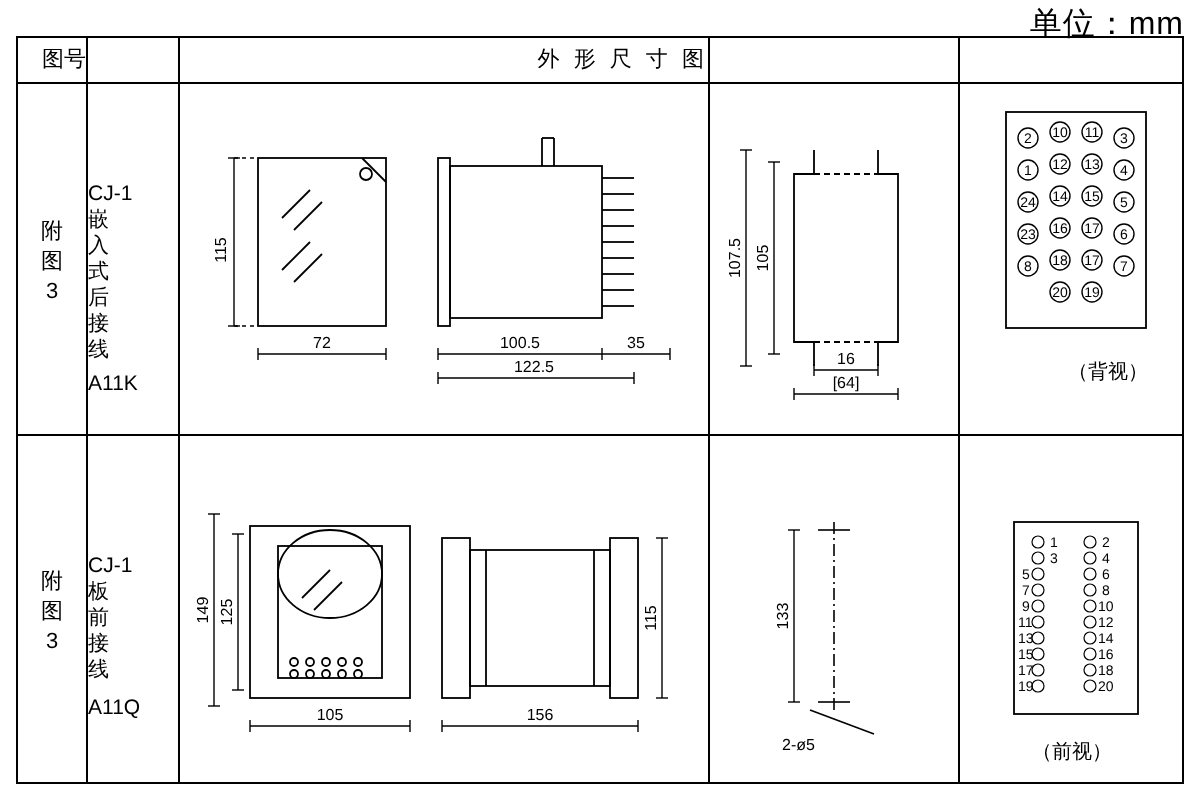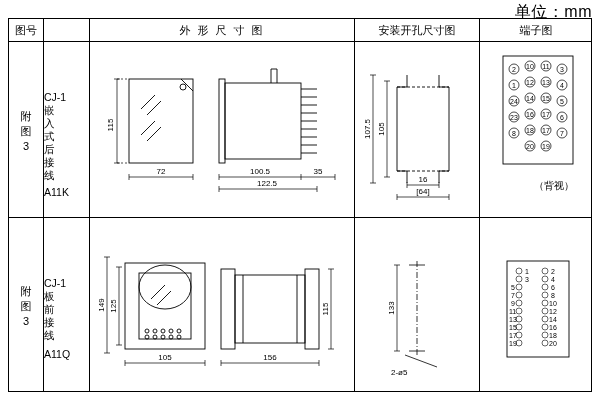--- a/index.html
+++ b/index.html
@@ -44,21 +44,21 @@
     left: 0;
     right: 0;
     height: 1px;
     background: #000;
   }
   .cell-head {
     position: absolute;
     top: 0;
     height: 22px;
     line-height: 22px;
-    text-align: center;
+    text-align: right;
     font-size: 11px;
   }
   .row-label {
     position: absolute;
     text-align: center;
     font-size: 11px;
     line-height: 15px;
   }
   .struct {
     position: absolute;
@@ -91,22 +91,20 @@
 
   <div class="hline" style="top:198px;"></div>
 
   <div class="vline" style="left:34px;"></div>
   <div class="vline" style="left:80px;"></div>
   <div class="vline" style="left:345px;"></div>
   <div class="vline" style="left:470px;"></div>
 
   <div class="cell-head" style="left:0;width:34px;">图号</div>
   <div class="cell-head" style="left:81px;width:264px;letter-spacing:2px;">外 形 尺 寸 图</div>
-  <div class="cell-head" style="left:346px;width:124px;">安装开孔尺寸图</div>
-  <div class="cell-head" style="left:471px;width:112px;">端子图</div>
 
   <div class="row-label" style="left:0;width:34px;top:90px;">
     <div>附</div>
     <div>图</div>
     <div>3</div>
   </div>
 
   <div class="struct" style="left:35px;top:62px;">
     <div>CJ-1</div>
     <div>嵌</div>
@@ -430,14 +428,15 @@
           <text x="44" y="62.5">14</text>
         <text x="4" y="70.5">15</text>
           <text x="44" y="70.5">16</text>
         <text x="4" y="78.5">17</text>
           <text x="44" y="78.5">18</text>
         <text x="4" y="86.5">19</text>
           <text x="44" y="86.5">20</text>
       </g>
     </svg>
   </div>
+  <div class="cap" style="left:471px;width:112px;top:350px;">（前视）</div>
 
 </div>
 
 </body></html>

